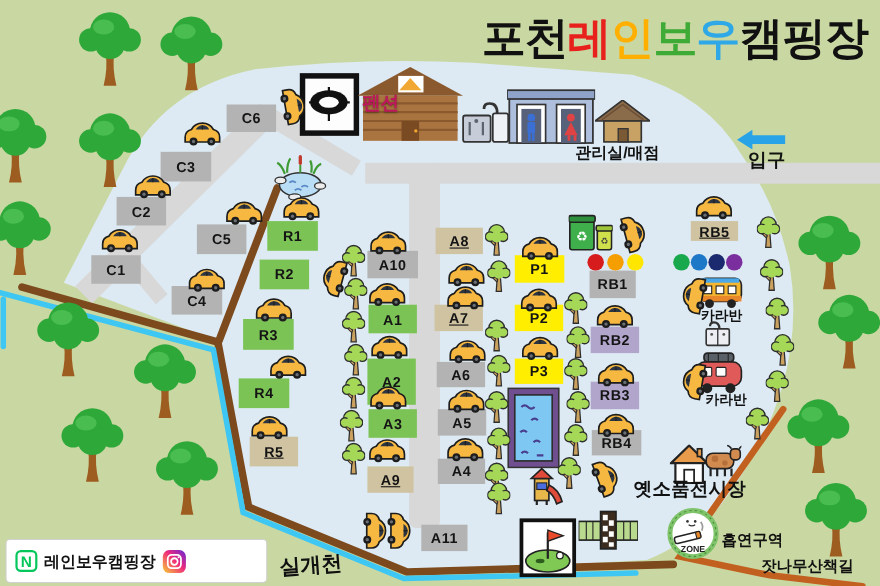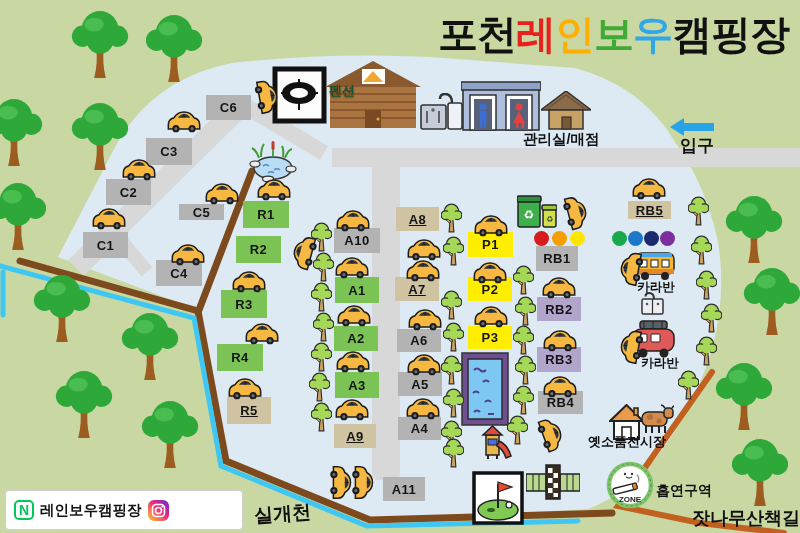--- a/index.html
+++ b/index.html
@@ -29,21 +29,21 @@
   #footer{position:absolute;left:5px;top:490px;width:238px;height:40px;background:#fff;
           border:1px solid #d0d0d0;border-radius:4px;display:flex;align-items:center;
           gap:6px;padding:0 8px;box-sizing:border-box;}
   #footer .txt{font-weight:bold;font-size:14.5px;color:#111;white-space:nowrap;}
   .naver{width:20px;height:20px;border:2px solid #03c75a;border-radius:5px;background:#fff;
          color:#03c75a;font-weight:800;font-size:14px;display:flex;align-items:center;
          justify-content:center;box-sizing:border-box;}
   .insta{width:21px;height:21px;border-radius:6px;
          background:linear-gradient(45deg,#f9ce34,#ee2a7b 55%,#6228d7);
          display:flex;align-items:center;justify-content:center;}
-  .pension-label{position:absolute;color:#14532d;font-weight:bold;font-size:13px;text-shadow:0 1px 2px rgba(0,0,0,.4);}
+  .pension-label{position:absolute;color:#be185d;font-weight:bold;font-size:17px;text-shadow:0 1px 2px rgba(0,0,0,.4);}
 </style>
 </head>
 <body>
 
 <div id="stage">
 
   <svg class="abs" style="left:0;top:0" width="800" height="533" viewBox="0 0 800 533">
     <path d="M 58 257 L 112 153 Q 148 80 232 63 Q 330 52 430 57 L 575 68 Q 642 86 675 142 Q 706 185 718 242 Q 727 297 711 352 Q 694 408 656 458 Q 627 494 588 509 L 370 521 L 226 461 L 198 310 Z" fill="var(--camp)"></path>
     <g stroke="var(--road)">
       <line x1="76" y1="268" x2="244" y2="102" stroke-width="22"></line>
@@ -287,21 +287,21 @@
     </div>
   <div class="site sg" style="left:106px;top:179px;width:45px;height:26px">
       <span>C2</span>
     </div>
   <div class="site sg" style="left:146px;top:138px;width:46px;height:27px">
       <span>C3</span>
     </div>
   <div class="site sg" style="left:156px;top:260px;width:46px;height:26px">
       <span>C4</span>
     </div>
-  <div class="site sg" style="left:179px;top:204px;width:45px;height:16px">
+  <div class="site sg" style="left:179px;top:204px;width:45px;height:27px">
       <span>C5</span>
     </div>
   <div class="site sg" style="left:206px;top:95px;width:45px;height:25px">
       <span>C6</span>
     </div>
 
   <div class="site sgr" style="left:243px;top:201px;width:46px;height:27px">
       <span>R1</span>
     </div>
   <div class="site sgr" style="left:236px;top:236px;width:45px;height:27px">
@@ -316,21 +316,21 @@
   <div class="site st" style="left:227px;top:397px;width:44px;height:27px">
       <span>R5</span>
     </div>
 
   <div class="site sg" style="left:334px;top:228px;width:46px;height:25px">
       <span>A10</span>
     </div>
   <div class="site sgr" style="left:335px;top:277px;width:44px;height:26px">
       <span>A1</span>
     </div>
-  <div class="site sgr" style="left:334px;top:326px;width:44px;height:25px">
+  <div class="site sgr" style="left:334px;top:326px;width:44px;height:42px">
       <span>A2</span>
     </div>
   <div class="site sgr" style="left:335px;top:372px;width:44px;height:26px">
       <span>A3</span>
     </div>
   <div class="site st" style="left:334px;top:424px;width:42px;height:24px">
       <span>A9</span>
     </div>
 
   <div class="site st" style="left:396px;top:207px;width:43px;height:24px">
@@ -440,38 +440,38 @@
       <circle cx="19" cy="17" r="2.5" fill="#b5703a"></circle>
     <rect x="24" y="4" width="9" height="10" rx="3.5" fill="#d18b4f" stroke="#222" stroke-width="1.5"></rect>
     <path d="M25 4 q-2 -3 -4 -3 M32 4 q2 -3 3 -2" stroke="#222" stroke-width="1.5" fill="none"></path>
     <g stroke="#222" stroke-width="2">
         <line x1="6" y1="22" x2="6" y2="29"></line>
         <line x1="12" y1="22" x2="12" y2="29"></line>
         <line x1="19" y1="22" x2="19" y2="29"></line>
         <line x1="25" y1="22" x2="25" y2="29"></line>
       </g>
   </svg>
-  <div class="klabel center" style="left:586px;top:433px;width:82px;font-size:13px">옛소품전시장</div>
+  <div class="klabel center" style="left:586px;top:433px;width:82px;font-size:17px">옛소품전시장</div>
 
   <svg class="abs" style="left:606px;top:461px" width="48" height="48" viewBox="0 0 48 48">
     <circle cx="24" cy="24" r="21" fill="#fff" stroke="#7fc36a" stroke-width="4.5"></circle>
     <circle cx="24" cy="24" r="21" fill="none" stroke="#4a8f3c" stroke-width="1" stroke-dasharray="2 3"></circle>
     <circle cx="19" cy="13" r="1.2" fill="#333"></circle>
       <circle cx="26" cy="13" r="1.2" fill="#333"></circle>
     <path d="M20 16 q3 2 6 0" stroke="#333" stroke-width="1.2" fill="none"></path>
     <g transform="rotate(-14 22 27)">
       <rect x="7" y="24" width="24" height="6" rx="2" fill="#fff" stroke="#222" stroke-width="1.4"></rect>
       <rect x="27" y="24" width="4" height="6" rx="1" fill="#e8862a" stroke="#222" stroke-width="1"></rect>
       <path d="M33 24 q3 -4 1 -8" stroke="#999" stroke-width="1.5" fill="none"></path>
     </g>
     <text x="24" y="41" font-size="8" font-weight="bold" text-anchor="middle" fill="#222">ZONE</text>
   </svg>
   <div class="klabel" style="left:656px;top:482px;font-size:14px">흡연구역</div>
 
-  <div class="klabel" style="left:692px;top:506px;font-size:18px">잣나무산책길</div>
+  <div class="klabel" style="left:692px;top:506px;font-size:14px">잣나무산책길</div>
   <div class="klabel" style="left:254px;top:501px;font-size:19px;transform:rotate(-4deg)">실개천</div>
 
   <svg class="abs" style="left:461px;top:352px" width="48" height="74" viewBox="0 0 48 74">
     <rect x="1" y="1" width="46" height="72" fill="#6f4f8f" stroke="#333" stroke-width="1.5"></rect>
     <rect x="7" y="7" width="34" height="60" fill="#7ec7f2" stroke="#2d2d2d" stroke-width="1.5"></rect>
     <g stroke="#4a3f8f" stroke-width="2" fill="none">
       <path d="M13 18 q3 -3 6 0 q3 3 6 0"></path>
       <path d="M22 30 q3 -3 6 0"></path>
       <path d="M12 41 q3 -3 6 0"></path>
       <path d="M24 50 q3 -3 6 0"></path>

